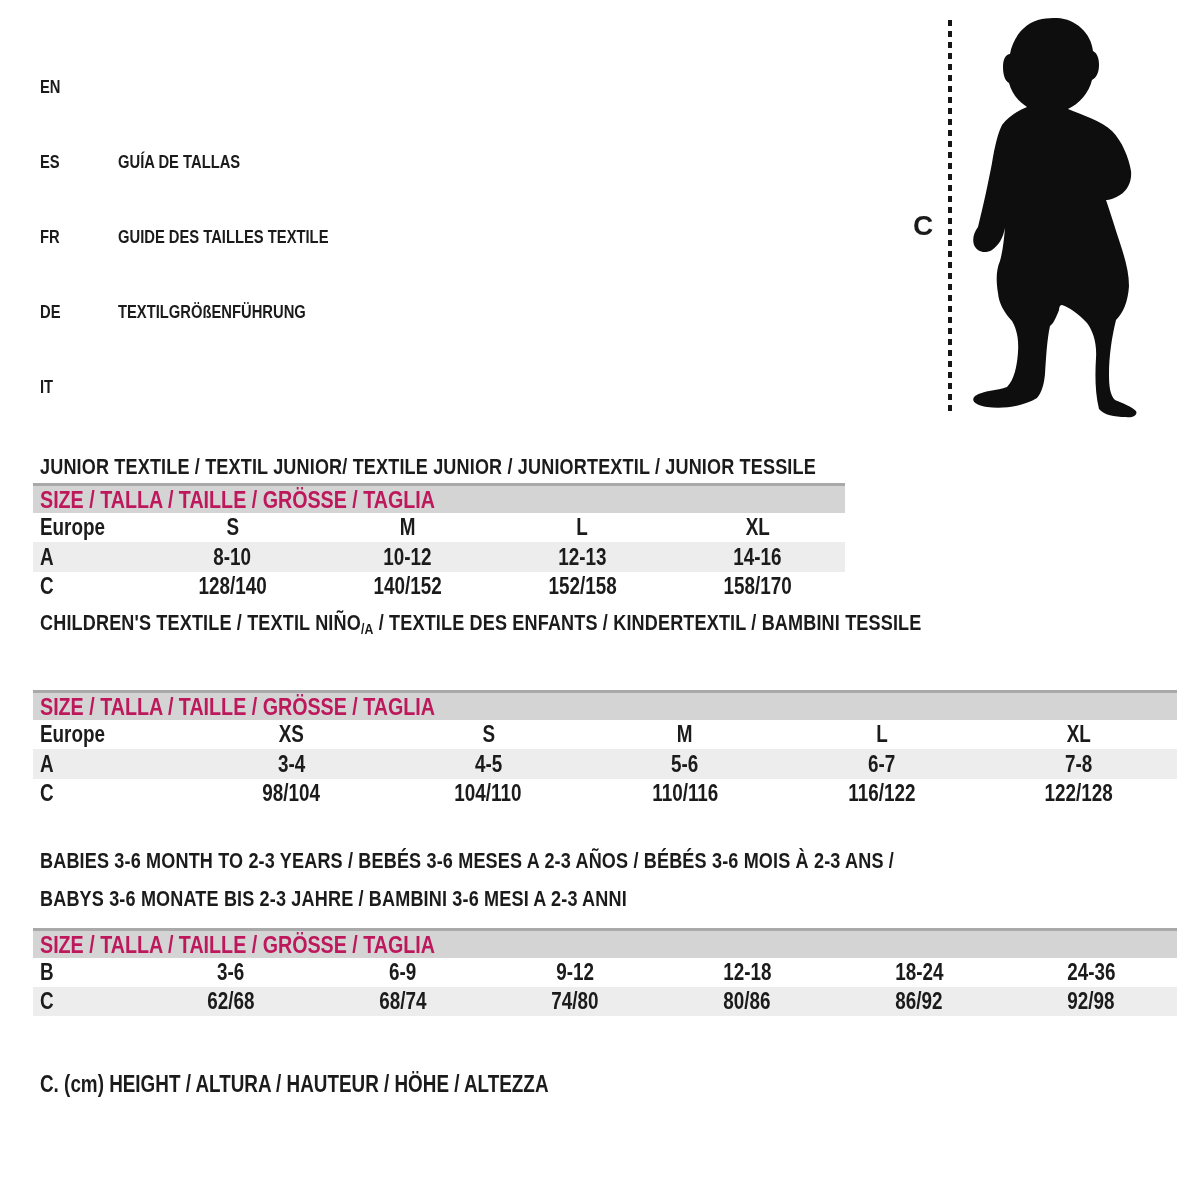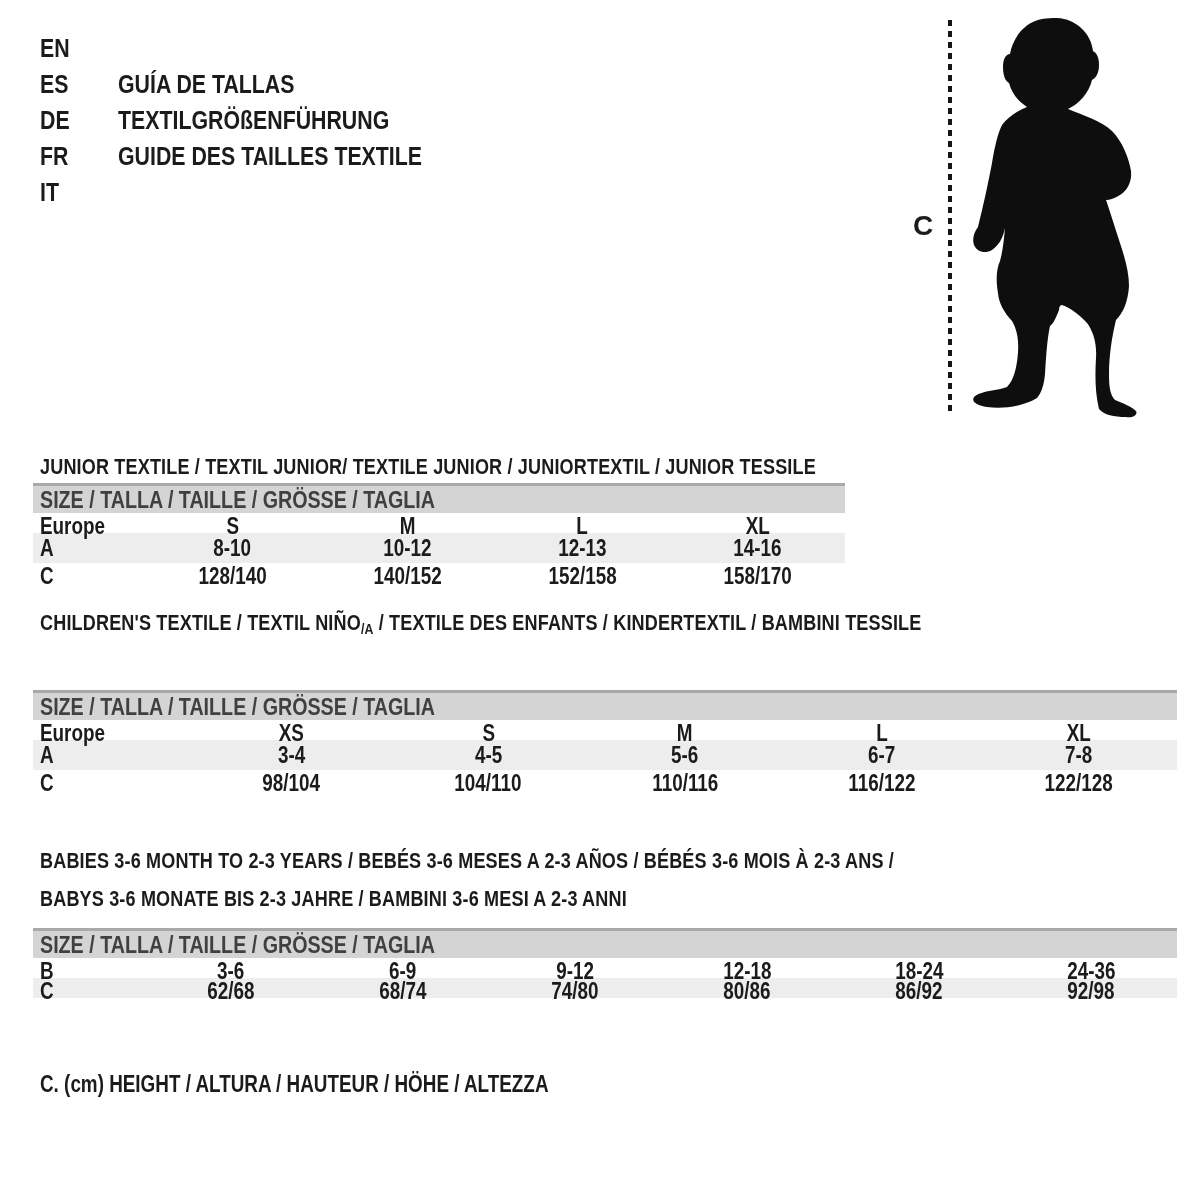--- a/index.html
+++ b/index.html
@@ -6,44 +6,44 @@
   .page{
     position:relative;width:1200px;height:1200px;background:#ffffff;overflow:hidden;
     font-family:"Liberation Sans","DejaVu Sans",sans-serif;font-weight:700;color:#1b1b1b;
   }
   
   .cx{display:inline-block;transform:scaleX(0.82);transform-origin:left center;white-space:nowrap;}
   .cxc{display:inline-block;transform:scaleX(0.82);transform-origin:center center;white-space:nowrap;}
 
   
   .langs{position:absolute;left:40px;top:30px;}
-  .lang-row{display:flex;height:36px;align-items:center;font-size:26px;}
+  .lang-row{display:flex;height:36px;align-items:center;font-size:18px;margin-top:39px;}
   .lang-code{width:78px;}
 
   
   .measure-line{position:absolute;left:948px;top:20px;width:4px;height:396px;
     background-image:repeating-linear-gradient(to bottom,#161616 0 6px,rgba(0,0,0,0) 6px 11px);}
   .measure-label{position:absolute;left:903px;top:210px;width:40px;text-align:center;font-size:28px;}
   .silhouette{position:absolute;left:962px;top:14px;width:182px;height:405px;}
 
   
   .sec-title{position:absolute;left:40px;font-size:22px;letter-spacing:0.2px;}
   .sub{font-size:15px;vertical-align:-4px;}
 
   
   .size-table{position:absolute;left:33px;}
   .w1{width:812px;}
   .w2{width:1144px;}
   .size-bar{height:30px;background:#d4d4d4;border-top:3px solid #a9a9a9;box-sizing:border-box;
-    display:flex;align-items:center;padding-left:7px;font-size:24px;color:#404040;}
+    display:flex;align-items:center;padding-left:7px;font-size:24px;color:#be185d;}
   .trow{display:grid;align-items:center;font-size:23px;}
   .t1 .trow{grid-template-columns:112px repeat(4,1fr);}
   .t2 .trow{grid-template-columns:160px repeat(5,1fr);}
   .t3 .trow{grid-template-columns:112px repeat(6,1fr);}
-  .h33{height:20px;}
+  .h33{height:29px;}
   .h30{height:30px;}
   .alt{background:#ededed;}
   .c0{text-align:left;padding-left:7px;}
   .c{text-align:center;}
 
   
   .legend{position:absolute;left:40px;top:1066px;font-size:23px;}
   .legend-line{height:37px;display:flex;align-items:center;}
 </style>
 </head>
@@ -53,26 +53,26 @@
 
   <div class="langs">
     <div class="lang-row">
       <span class="lang-code"><span class="cx">EN</span></span>
     </div>
     <div class="lang-row">
       <span class="lang-code"><span class="cx">ES</span></span>
       <span><span class="cx">GUÍA DE TALLAS</span></span>
     </div>
     <div class="lang-row">
+      <span class="lang-code"><span class="cx">FR</span></span>
+      <span><span class="cx">GUIDE DES TAILLES TEXTILE</span></span>
+    </div>
+    <div class="lang-row">
       <span class="lang-code"><span class="cx">DE</span></span>
       <span><span class="cx">TEXTILGRÖßENFÜHRUNG</span></span>
-    </div>
-    <div class="lang-row">
-      <span class="lang-code"><span class="cx">FR</span></span>
-      <span><span class="cx">GUIDE DES TAILLES TEXTILE</span></span>
     </div>
     <div class="lang-row">
       <span class="lang-code"><span class="cx">IT</span></span>
     </div>
   </div>
 
   <div class="measure-line"></div>
   <div class="measure-label">C</div>
   <svg class="silhouette" viewBox="0 0 182 405" aria-hidden="true">
     <path fill="#0e0e0e" d="M95,4

